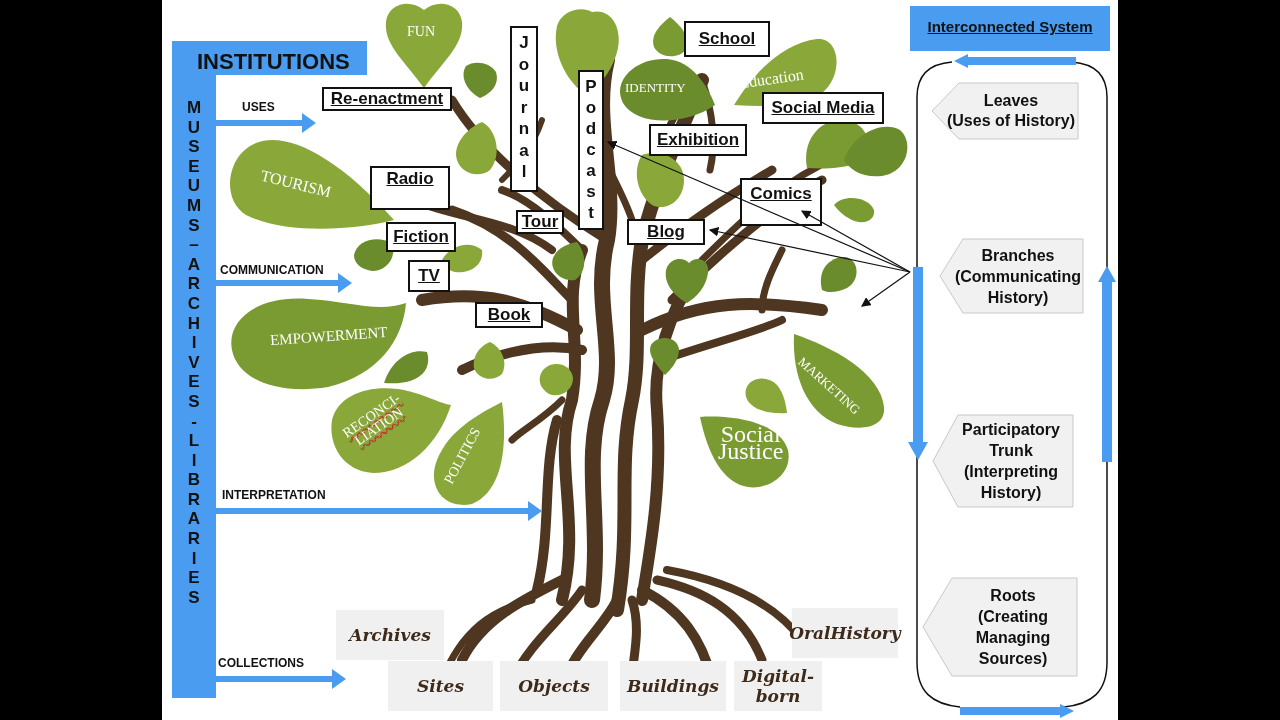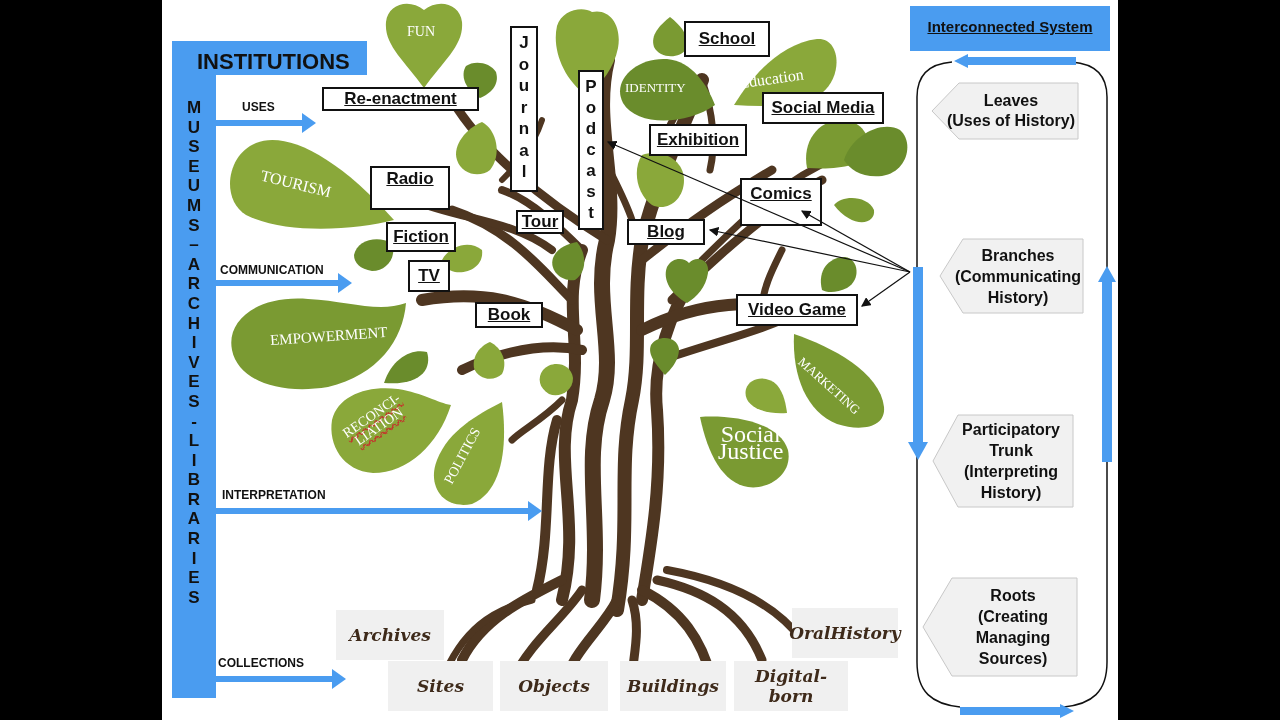--- a/index.html
+++ b/index.html
@@ -212,21 +212,21 @@
 
   <div class="arrow-label" style="left:58px;top:263px;">COMMUNICATION</div>
   <div class="h-arrow" style="left:54px;top:280px;width:124px;"></div>
 
   <div class="arrow-label" style="left:60px;top:488px;">INTERPRETATION</div>
   <div class="h-arrow" style="left:54px;top:508px;width:314px;"></div>
 
   <div class="arrow-label" style="left:56px;top:656px;">COLLECTIONS</div>
   <div class="h-arrow" style="left:54px;top:676px;width:118px;"></div>
 
-  <div class="box" style="left:160px;top:87px;width:157px;height:24px;line-height:20px;">Re-enactment</div>
+  <div class="box" style="left:160px;top:87px;width:130px;height:24px;line-height:20px;">Re-enactment</div>
   <div class="box" style="left:208px;top:160px;width:80px;height:44px;line-height:22px;margin-top:6px;">Radio</div>
   <div class="box" style="left:224px;top:222px;width:70px;height:30px;line-height:26px;">Fiction</div>
   <div class="box" style="left:246px;top:260px;width:42px;height:32px;line-height:28px;">TV</div>
   <div class="box" style="left:313px;top:302px;width:68px;height:26px;line-height:22px;">Book</div>
   <div class="box" style="left:354px;top:210px;width:48px;height:24px;line-height:20px;">Tour</div>
   <div class="vbox" style="left:348px;top:26px;width:28px;height:166px;" id="journal-box">
       <div>J</div>
       <div>o</div>
       <div>u</div>
       <div>r</div>
@@ -241,41 +241,40 @@
       <div>c</div>
       <div>a</div>
       <div>s</div>
       <div>t</div>
     </div>
   <div class="box" style="left:522px;top:21px;width:86px;height:36px;line-height:32px;">School</div>
   <div class="box" style="left:600px;top:92px;width:122px;height:32px;line-height:28px;">Social Media</div>
   <div class="box" style="left:487px;top:124px;width:98px;height:32px;line-height:28px;">Exhibition</div>
   <div class="box" style="left:578px;top:178px;width:82px;height:48px;line-height:28px;">Comics</div>
   <div class="box" style="left:465px;top:219px;width:78px;height:26px;line-height:22px;">Blog</div>
-  <div class="box" style="left:574px;top:294px;width:122px;height:32px;line-height:28px;">Video Game</div>
 
   <svg class="abs" style="left:0;top:0" width="956" height="720">
     <defs>
         <marker id="ah" markerWidth="8" markerHeight="8" refX="7" refY="4" orient="auto">
           <path d="M0 0 L8 4 L0 8Z" fill="#111"></path>
         </marker>
       </defs>
     <g stroke="#111" stroke-width="1.2" marker-end="url(#ah)">
       <line x1="748" y1="272" x2="446" y2="142"></line>
       <line x1="748" y1="272" x2="548" y2="230"></line>
       <line x1="748" y1="272" x2="640" y2="211"></line>
       <line x1="748" y1="272" x2="700" y2="306"></line>
     </g>
   </svg>
 
   <div class="root" style="left:226px;top:661px;width:105px;height:50px;">Sites</div>
   <div class="root" style="left:174px;top:610px;width:108px;height:50px;">Archives</div>
   <div class="root" style="left:338px;top:661px;width:108px;height:50px;">Objects</div>
   <div class="root" style="left:458px;top:661px;width:106px;height:50px;">Buildings</div>
-  <div class="root" style="left:572px;top:661px;width:114px;height:50px;flex-direction:column;">
+  <div class="root" style="left:572px;top:661px;width:88px;height:50px;flex-direction:column;">
     <div>Digital-</div>
     <div>born</div>
   </div>
   <div class="root" style="left:630px;top:608px;width:106px;height:50px;flex-direction:row;">
     <div>Oral</div>
     <div>History</div>
   </div>
 
   <div class="sys-title">
       <span>Interconnected System</span>

